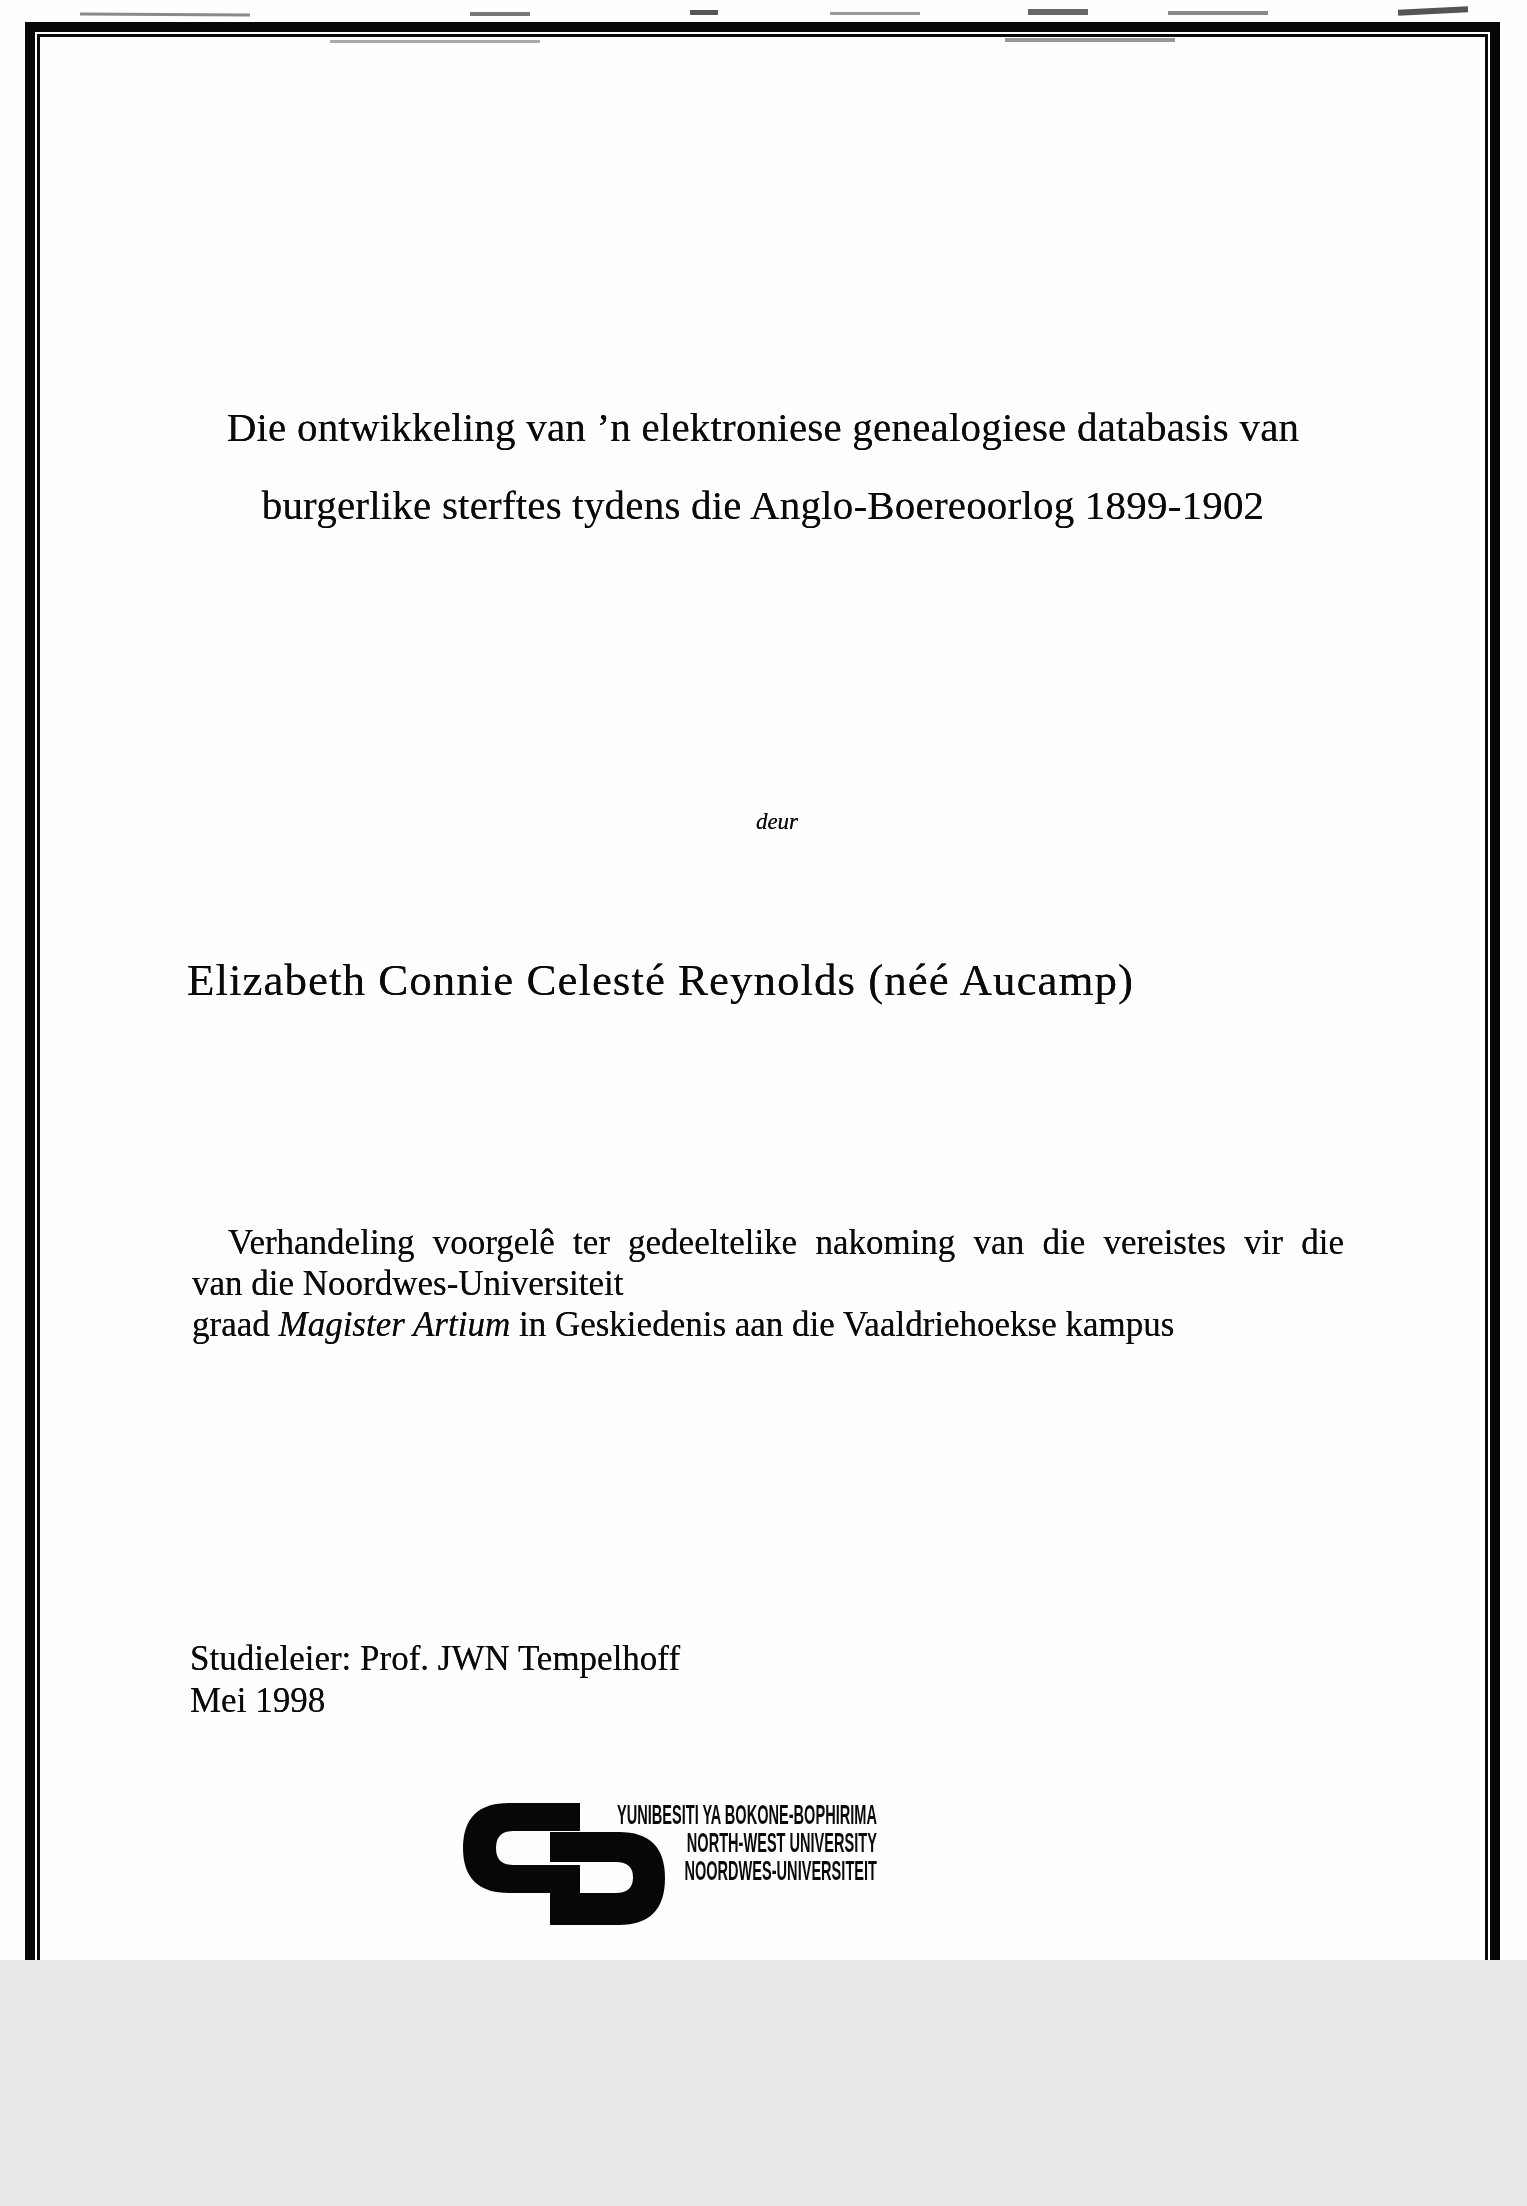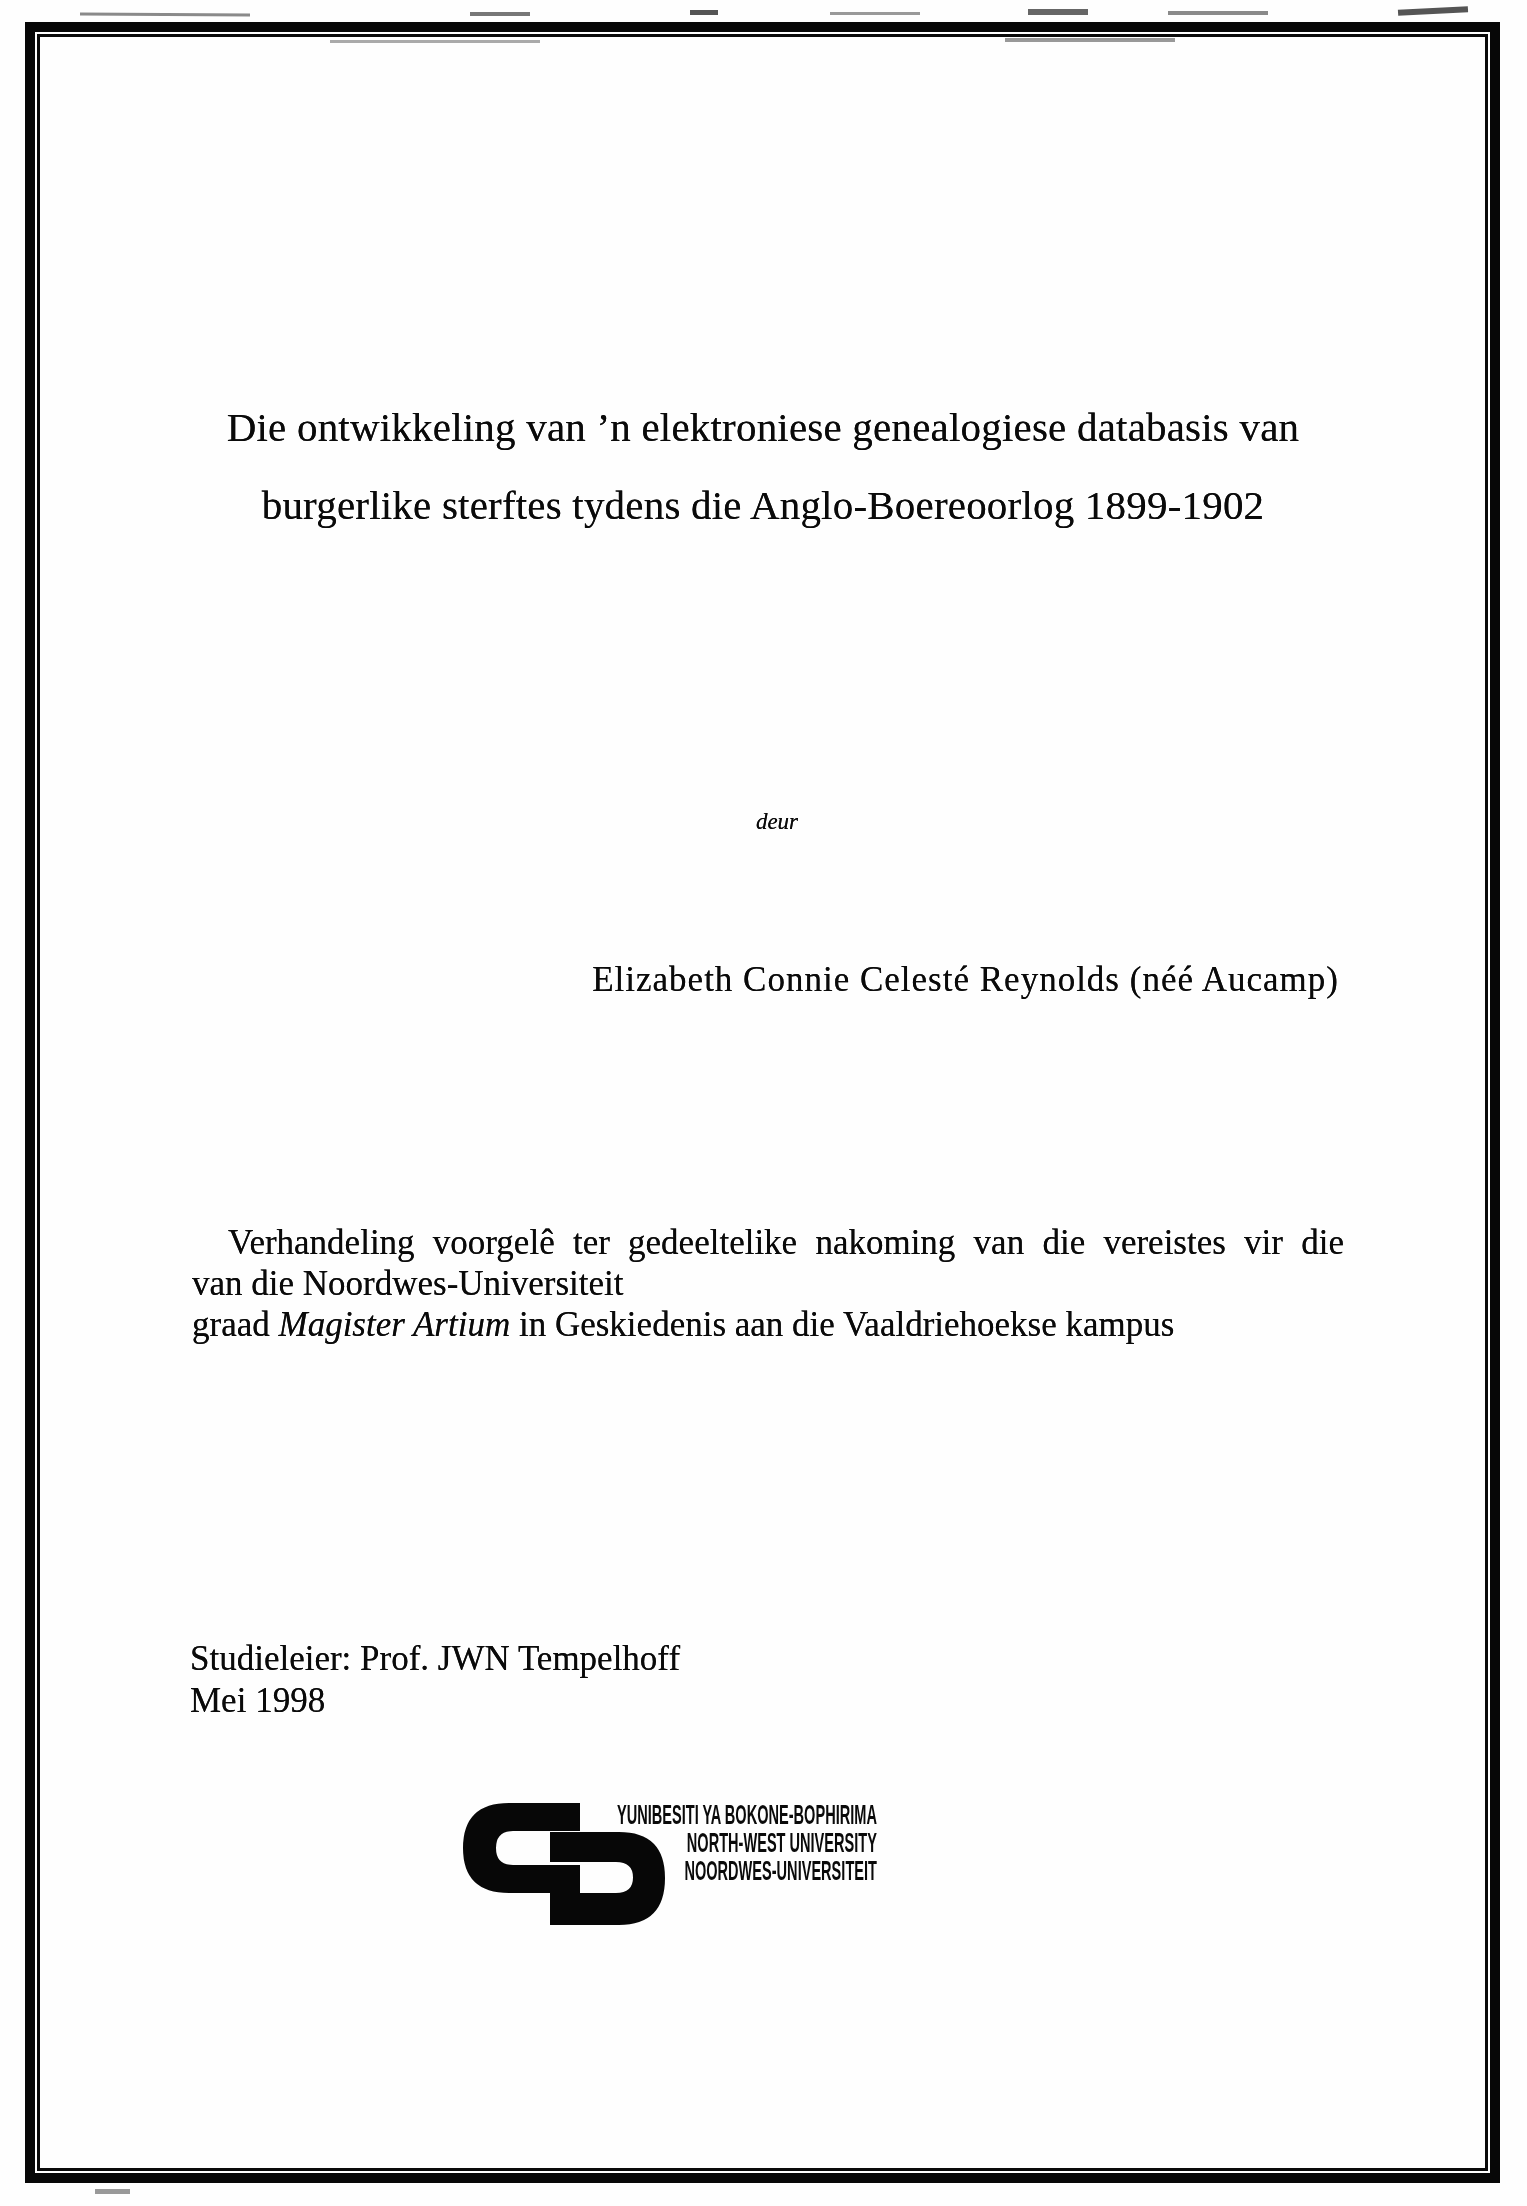--- a/index.html
+++ b/index.html
@@ -1,18 +1,18 @@
 <!DOCTYPE html>
 <html><head>
 <meta charset="utf-8">
 <style>
   html,body{margin:0;padding:0;background:#e8e8e8;}
   .page{
     position:relative;
-    width:1527px;height:2206px;
+    width:1527px;height:1960px;
     background:#fefefe;
     font-family:"Liberation Serif","DejaVu Serif",serif;
     color:#0a0a0a;
     overflow:hidden;
   }
   .txt{ text-shadow:0 0 .6px rgba(0,0,0,.85); }
 
   
   .frame-outer{
     position:absolute;left:25px;top:22px;width:1475px;height:2161px;
@@ -27,21 +27,21 @@
   .title{
     position:absolute;left:187px;top:388px;width:1152px;
     text-align:center;font-size:41px;line-height:78px;letter-spacing:.2px;
   }
   .byline{
     position:absolute;left:201px;top:800px;width:1152px;
     text-align:center;font-size:23px;line-height:44px;font-style:italic;
   }
   .author{
     position:absolute;left:187px;top:958px;width:1152px;
-    text-align:right;font-size:35px;line-height:44px;letter-spacing:1px;
+    text-align:left;font-size:45px;line-height:44px;letter-spacing:1px;
   }
   .statement{
     position:absolute;left:192px;top:1222px;width:1152px;
     font-size:35px;line-height:41px;
   }
   .statement .justified{ text-align:justify; text-align-last:justify;margin-left:36px; }
   .statement .it{ font-style:italic; }
   .supervisor{
     position:absolute;left:190px;top:1638px;
     font-size:35px;line-height:42px;

